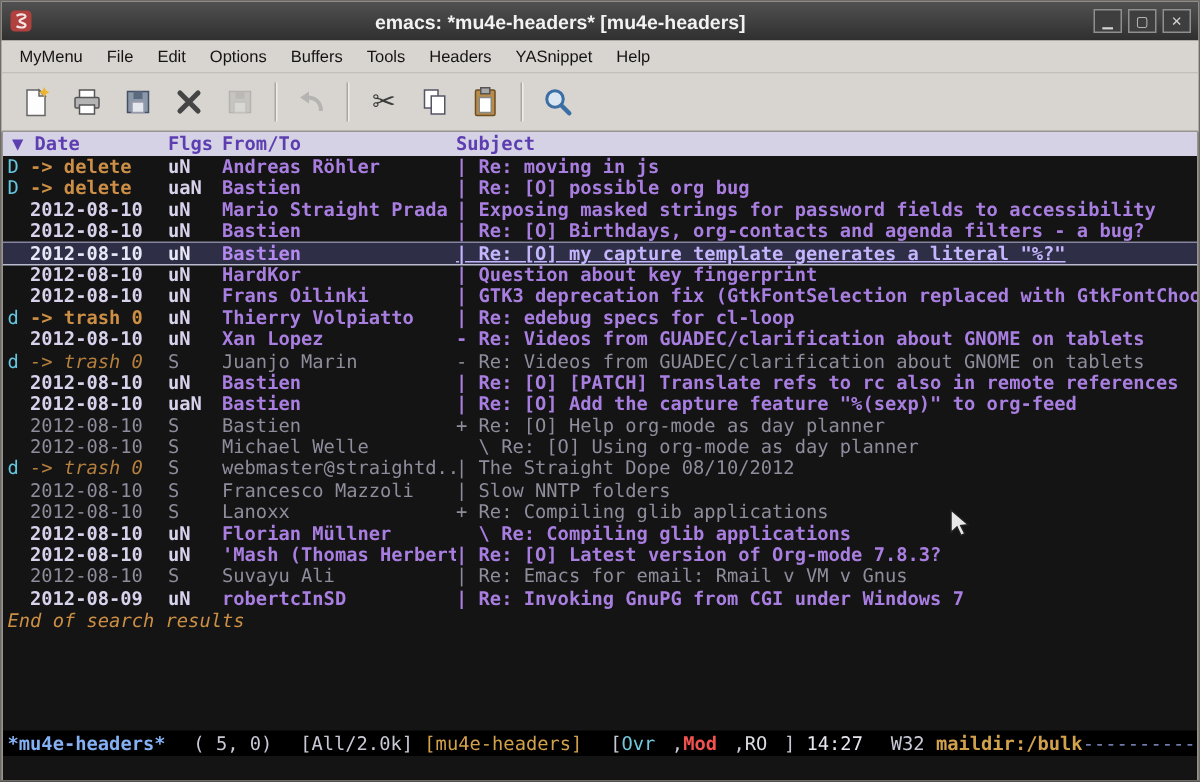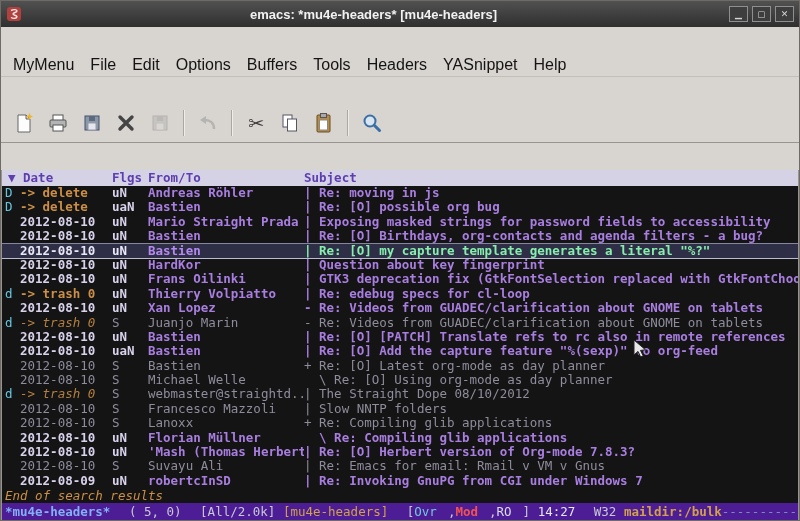--- a/index.html
+++ b/index.html
@@ -2,33 +2,32 @@
 <html><head>
 <meta charset="utf-8">
 <style>
   * { margin:0; padding:0; box-sizing:border-box; }
   html,body { background:#222; }
   .app {
     position:relative; width:800px; height:521px; overflow:hidden;
     border:1px solid #6e6a66; background:#d8d4d0;
     display:flex; flex-direction:column;
     font-family:"Liberation Sans", sans-serif;
-    gap:27px;
   }
   
   .titlebar { flex:0 0 26px; background:linear-gradient(#515151,#2f2f2f);
     display:flex; align-items:center; padding:0 5px; }
   .app-icon { width:16px; height:16px; flex:0 0 auto; }
   .title { flex:1; text-align:center; color:#f2f2f2; font-weight:bold; font-size:13px; }
   .winbtns { display:flex; }
   .winbtn { width:19px; height:16px; border:1px solid #8f8f8f; background:#3e3e3e;
     color:#d4d4d4; font-size:9px; line-height:14px; text-align:center; margin-left:4px; }
   
   .menubar { flex:0 0 22px; display:flex; align-items:center; padding:0 4px;
-    background:#d8d4d0; border-bottom:1px solid #c2beba; font-size:16px; color:#141414; }
+    background:#d8d4d0; border-bottom:1px solid #c2beba; font-size:11px; color:#141414; }
   .menu-item { padding:2px 8px; cursor:default; }
   
   .toolbar { flex:0 0 39px; display:flex; align-items:center; padding:0 6px;
     background:#d8d4d0; border-bottom:1px solid #989490; }
   .tbtn { width:32px; height:32px; display:flex; align-items:center; justify-content:center;
     margin:0 1px; border-radius:3px; }
   .tbtn .glyph { font-size:19px; color:#3c3c3c; font-family:"DejaVu Sans", sans-serif; }
   .tsep { width:0; height:26px; border-left:1px solid #aaa6a2; border-right:1px solid #efede9; margin:0 6px; }
   
   .buffer { flex:1; min-height:0; display:flex; flex-direction:column; background:#141414;
@@ -56,25 +55,25 @@
   .r-marked-unread .c-date { color:#cc8f45; font-weight:bold; }
   .r-marked-unread .c-flags { color:#d9d2ec; font-weight:bold; }
   .r-marked-unread .c-from, .r-marked-unread .c-subj { color:#a97ee1; font-weight:bold; }
   
   .r-marked-read .c-date { color:#b57f3e; font-style:italic; }
   .r-marked-read .c-flags, .r-marked-read .c-from, .r-marked-read .c-subj { color:#8f8c9c; }
   
   .r-current { background:#2e2e46; box-shadow:0 1px 0 #bcbcd0, 0 -1px 0 #8585a0; }
   .r-current .c-date, .r-current .c-flags { color:#e8e8f6; font-weight:bold; }
   .r-current .c-from { color:#b58af0; font-weight:bold; }
-  .r-current .c-subj { color:#86efac; font-weight:bold; }
+  .r-current .c-subj { color:#c4b5fd; font-weight:bold; text-decoration:underline; }
   .eos { flex:0 0 15px; line-height:15px; padding-left:3px; color:#cc8f45; font-style:italic; white-space:pre; }
   .spacer { flex:1; }
   
-  .modeline { flex:0 0 17px; background:#4c1d95; display:flex; align-items:center;
+  .modeline { flex:0 0 17px; background:#000000; display:flex; align-items:center;
     padding:0 3px; white-space:pre; overflow:hidden; line-height:17px; }
   .ml-buffer-name { color:#84b0f4; font-weight:bold; }
   .ml-plain { color:#c9c9d6;margin-left:11px; }
   .ml-minor { color:#d2a14c; }
   .ml-ovr { color:#72c8dc; }
   .ml-mod { color:#f25252; font-weight:bold; }
   .ml-ro { color:#dcdce4; }
   .ml-time { color:#e6e6ee; }
   .ml-folder { color:#d2a14c; font-weight:bold; }
   .ml-dashes { color:#7d8ac2; }
@@ -192,27 +191,27 @@
         <div class="row r-unread"><span class="c-mark"></span><span class="c-date">2012-08-10</span><span class="c-flags">uN</span><span class="c-from">Mario Straight Prada</span><span class="c-subj">| Exposing masked strings for password fields to accessibility</span></div>
         <div class="row r-unread"><span class="c-mark"></span><span class="c-date">2012-08-10</span><span class="c-flags">uN</span><span class="c-from">Bastien</span><span class="c-subj">| Re: [O] Birthdays, org-contacts and agenda filters - a bug?</span></div>
         <div class="row r-current"><span class="c-mark"></span><span class="c-date">2012-08-10</span><span class="c-flags">uN</span><span class="c-from">Bastien</span><span class="c-subj">| Re: [O] my capture template generates a literal "%?"</span></div>
         <div class="row r-unread"><span class="c-mark"></span><span class="c-date">2012-08-10</span><span class="c-flags">uN</span><span class="c-from">HardKor</span><span class="c-subj">| Question about key fingerprint</span></div>
         <div class="row r-unread"><span class="c-mark"></span><span class="c-date">2012-08-10</span><span class="c-flags">uN</span><span class="c-from">Frans Oilinki</span><span class="c-subj">| GTK3 deprecation fix (GtkFontSelection replaced with GtkFontChooser)</span></div>
         <div class="row r-marked-unread"><span class="c-mark">d</span><span class="c-date">-&gt; trash 0</span><span class="c-flags">uN</span><span class="c-from">Thierry Volpiatto</span><span class="c-subj">| Re: edebug specs for cl-loop</span></div>
         <div class="row r-unread"><span class="c-mark"></span><span class="c-date">2012-08-10</span><span class="c-flags">uN</span><span class="c-from">Xan Lopez</span><span class="c-subj">- Re: Videos from GUADEC/clarification about GNOME on tablets</span></div>
         <div class="row r-marked-read"><span class="c-mark">d</span><span class="c-date">-&gt; trash 0</span><span class="c-flags">S</span><span class="c-from">Juanjo Marin</span><span class="c-subj">- Re: Videos from GUADEC/clarification about GNOME on tablets</span></div>
         <div class="row r-unread"><span class="c-mark"></span><span class="c-date">2012-08-10</span><span class="c-flags">uN</span><span class="c-from">Bastien</span><span class="c-subj">| Re: [O] [PATCH] Translate refs to rc also in remote references</span></div>
         <div class="row r-unread"><span class="c-mark"></span><span class="c-date">2012-08-10</span><span class="c-flags">uaN</span><span class="c-from">Bastien</span><span class="c-subj">| Re: [O] Add the capture feature "%(sexp)" to org-feed</span></div>
-        <div class="row r-read"><span class="c-mark"></span><span class="c-date">2012-08-10</span><span class="c-flags">S</span><span class="c-from">Bastien</span><span class="c-subj">+ Re: [O] Latest org-mode as day planner</span></div>
+        <div class="row r-read"><span class="c-mark"></span><span class="c-date">2012-08-10</span><span class="c-flags">S</span><span class="c-from">Bastien</span><span class="c-subj">+ Re: [O] Help org-mode as day planner</span></div>
         <div class="row r-read"><span class="c-mark"></span><span class="c-date">2012-08-10</span><span class="c-flags">S</span><span class="c-from">Michael Welle</span><span class="c-subj">  \ Re: [O] Using org-mode as day planner</span></div>
         <div class="row r-marked-read"><span class="c-mark">d</span><span class="c-date">-&gt; trash 0</span><span class="c-flags">S</span><span class="c-from">webmaster@straightd...</span><span class="c-subj">| The Straight Dope 08/10/2012</span></div>
         <div class="row r-read"><span class="c-mark"></span><span class="c-date">2012-08-10</span><span class="c-flags">S</span><span class="c-from">Francesco Mazzoli</span><span class="c-subj">| Slow NNTP folders</span></div>
         <div class="row r-read"><span class="c-mark"></span><span class="c-date">2012-08-10</span><span class="c-flags">S</span><span class="c-from">Lanoxx</span><span class="c-subj">+ Re: Compiling glib applications</span></div>
         <div class="row r-unread"><span class="c-mark"></span><span class="c-date">2012-08-10</span><span class="c-flags">uN</span><span class="c-from">Florian Müllner</span><span class="c-subj">  \ Re: Compiling glib applications</span></div>
-        <div class="row r-unread"><span class="c-mark"></span><span class="c-date">2012-08-10</span><span class="c-flags">uN</span><span class="c-from">'Mash (Thomas Herbert)</span><span class="c-subj">| Re: [O] Herbert version of Org-mode 7.8.3?</span></div>
+        <div class="row r-unread"><span class="c-mark"></span><span class="c-date">2012-08-10</span><span class="c-flags">uN</span><span class="c-from">'Mash (Thomas Herbert)</span><span class="c-subj">| Re: [O] Latest version of Org-mode 7.8.3?</span></div>
         <div class="row r-read"><span class="c-mark"></span><span class="c-date">2012-08-10</span><span class="c-flags">S</span><span class="c-from">Suvayu Ali</span><span class="c-subj">| Re: Emacs for email: Rmail v VM v Gnus</span></div>
         <div class="row r-unread"><span class="c-mark"></span><span class="c-date">2012-08-09</span><span class="c-flags">uN</span><span class="c-from">robertcInSD</span><span class="c-subj">| Re: Invoking GnuPG from CGI under Windows 7</span></div>
       </div>
     <div class="eos">End of search results</div>
     <div class="spacer"></div>
     <div class="modeline" id="modeline"><span class="ml-buffer-name">*mu4e-headers*</span><span class="ml-plain"> ( 5, 0) </span><span class="ml-plain">[All/2.0k] </span><span class="ml-minor">[mu4e-headers] </span><span class="ml-plain">[</span><span class="ml-ovr">Ovr</span><span class="ml-plain">,</span><span class="ml-mod">Mod</span><span class="ml-plain">,</span><span class="ml-ro">RO</span><span class="ml-plain">] </span><span class="ml-time">14:27 </span><span class="ml-plain">W32 </span><span class="ml-folder">maildir:/bulk</span><span class="ml-dashes">--------------------------------------------</span></div>
     <div class="echo"></div>
   </div>
 
   <svg class="mouse" width="14" height="20" viewBox="0 0 14 20">

